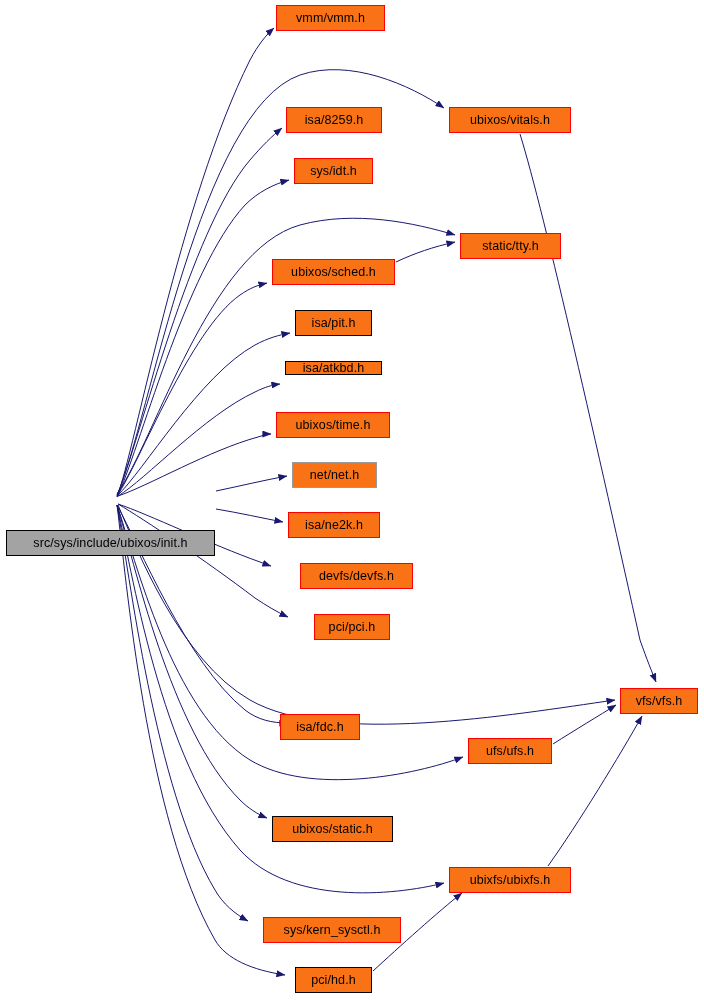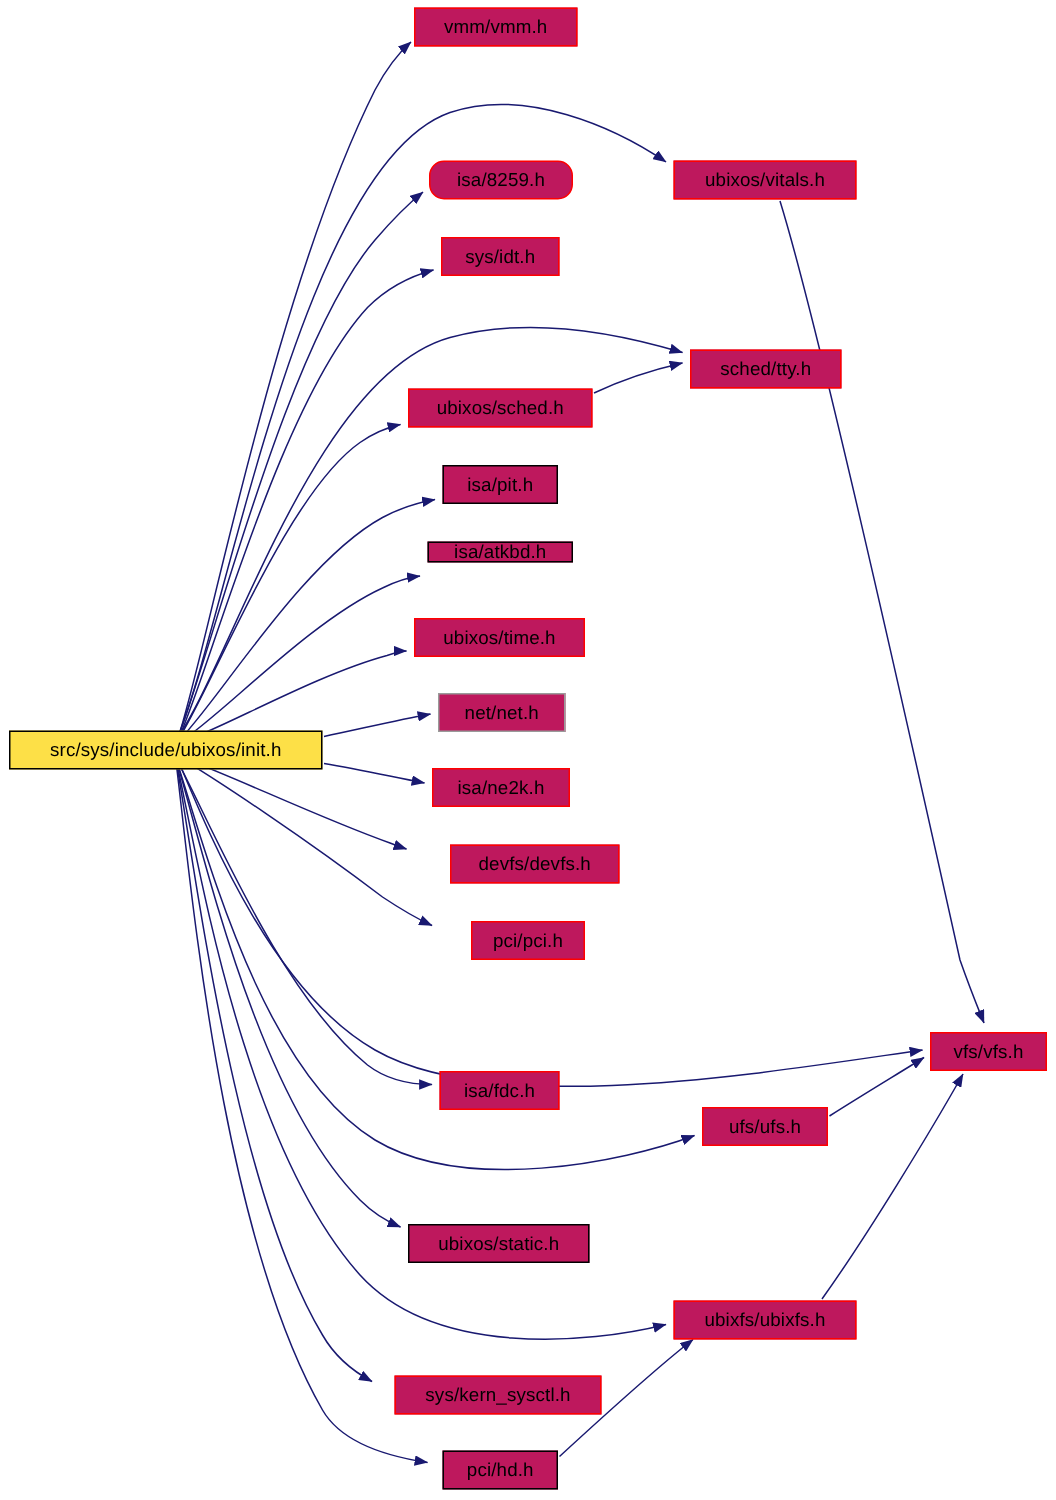--- a/index.html
+++ b/index.html
@@ -26,27 +26,27 @@
     position: absolute;
     box-sizing: border-box;
     display: flex;
     align-items: center;
     justify-content: center;
     font-family: "Liberation Sans", sans-serif;
     font-size: 12.5px;
     color: #000000;
     white-space: nowrap;
     letter-spacing: 0.1px;
-    background: #be185d;
+    background: #f97316;
     border: 1px solid #ff0000;
     cursor: pointer;
   }
   .node-box.border-black { border-color: #000000; }
   .node-box.border-gray  { border-color: #9a9a9a; }
-  .node-box.fill-gray    { background: #fde047; }
+  .node-box.fill-gray    { background: #a3a3a3; margin-top: 43px; }
   .node-label {
     pointer-events: none;
     line-height: 1;
   }
 </style>
 </head>
 <body>
 
 <div id="graph-root">
 
@@ -88,28 +88,28 @@
   <div id="node-layer">
       <div class="node-box border-black fill-gray" style="left: 6px; top: 487px; width: 209px; height: 26px;">
         <span class="node-label">src/sys/include/ubixos/init.h</span>
       </div>
       <div class="node-box" style="left: 276px; top: 5px; width: 109px; height: 26px;">
         <span class="node-label">vmm/vmm.h</span>
       </div>
       <div class="node-box" style="left: 449px; top: 107px; width: 122px; height: 26px;">
         <span class="node-label">ubixos/vitals.h</span>
       </div>
-      <div class="node-box" style="left: 286px; top: 107px; width: 96px; height: 26px; border-radius: 10px;">
+      <div class="node-box" style="left: 286px; top: 107px; width: 96px; height: 26px;">
         <span class="node-label">isa/8259.h</span>
       </div>
       <div class="node-box" style="left: 294px; top: 158px; width: 79px; height: 26px;">
         <span class="node-label">sys/idt.h</span>
       </div>
       <div class="node-box" style="left: 460px; top: 233px; width: 101px; height: 26px;">
-        <span class="node-label">sched/tty.h</span>
+        <span class="node-label">static/tty.h</span>
       </div>
       <div class="node-box" style="left: 272px; top: 259px; width: 123px; height: 26px;">
         <span class="node-label">ubixos/sched.h</span>
       </div>
       <div class="node-box border-black" style="left: 295px; top: 310px; width: 77px; height: 26px;">
         <span class="node-label">isa/pit.h</span>
       </div>
       <div class="node-box border-black" style="left: 285px; top: 361px; width: 97px; height: 14px;">
         <span class="node-label">isa/atkbd.h</span>
       </div>
@@ -124,21 +124,21 @@
       </div>
       <div class="node-box" style="left: 276px; top: 563px; width: 113px; height: 26px; margin-left: 24px;">
         <span class="node-label">devfs/devfs.h</span>
       </div>
       <div class="node-box" style="left: 294px; top: 614px; width: 76px; height: 26px; margin-left: 20px;">
         <span class="node-label">pci/pci.h</span>
       </div>
       <div class="node-box" style="left: 620px; top: 688px; width: 78px; height: 26px;">
         <span class="node-label">vfs/vfs.h</span>
       </div>
-      <div class="node-box" style="left: 293px; top: 714px; width: 80px; height: 26px;">
+      <div class="node-box" style="left: 280px; top: 714px; width: 80px; height: 26px;">
         <span class="node-label">isa/fdc.h</span>
       </div>
       <div class="node-box" style="left: 468px; top: 738px; width: 84px; height: 26px;">
         <span class="node-label">ufs/ufs.h</span>
       </div>
       <div class="node-box border-black" style="left: 272px; top: 816px; width: 121px; height: 26px;">
         <span class="node-label">ubixos/static.h</span>
       </div>
       <div class="node-box" style="left: 449px; top: 867px; width: 122px; height: 26px;">
         <span class="node-label">ubixfs/ubixfs.h</span>

